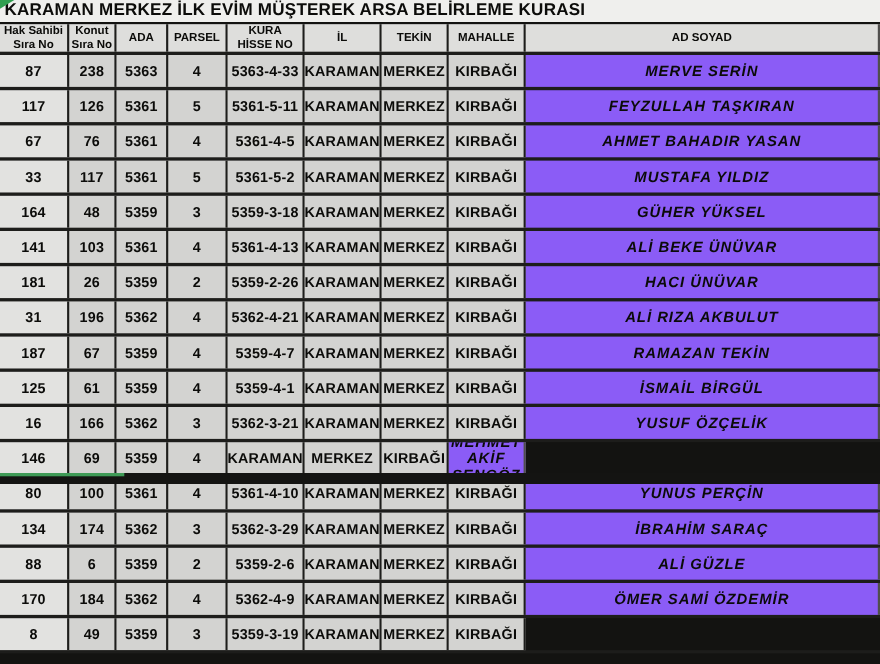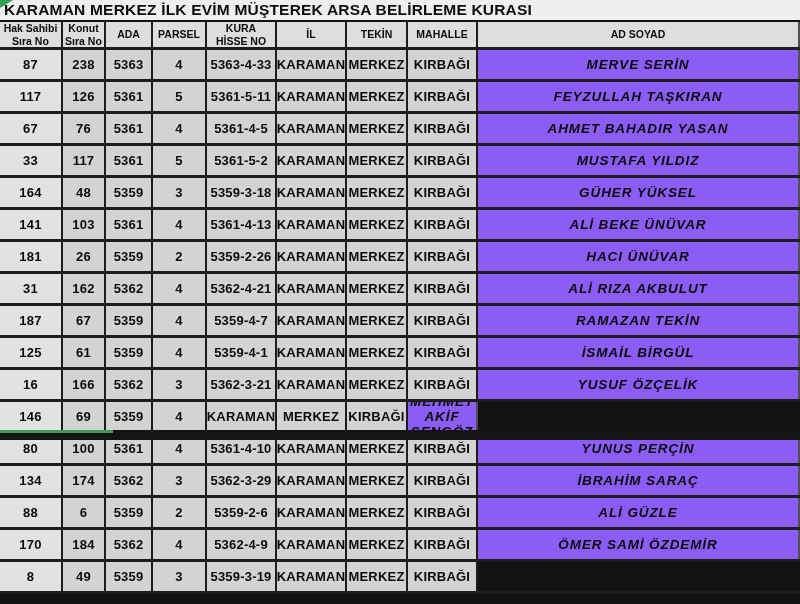--- a/index.html
+++ b/index.html
@@ -183,21 +183,21 @@
           <div class="cell dc c2">5359</div>
           <div class="cell dc c3">2</div>
           <div class="cell dc c4">5359-2-26</div>
           <div class="cell dc c5">KARAMAN</div>
           <div class="cell dc c6">MERKEZ</div>
           <div class="cell dc c7">KIRBAĞI</div>
           <div class="cell dc c8">HACI ÜNÜVAR</div>
         </div>
         <div class="row body-row">
           <div class="cell dc c0">31</div>
-          <div class="cell dc c1">162</div>
+          <div class="cell dc c1">196</div>
           <div class="cell dc c2">5362</div>
           <div class="cell dc c3">4</div>
           <div class="cell dc c4">5362-4-21</div>
           <div class="cell dc c5">KARAMAN</div>
           <div class="cell dc c6">MERKEZ</div>
           <div class="cell dc c7">KIRBAĞI</div>
           <div class="cell dc c8">ALİ RIZA AKBULUT</div>
         </div>
         <div class="row body-row">
           <div class="cell dc c0">187</div>

